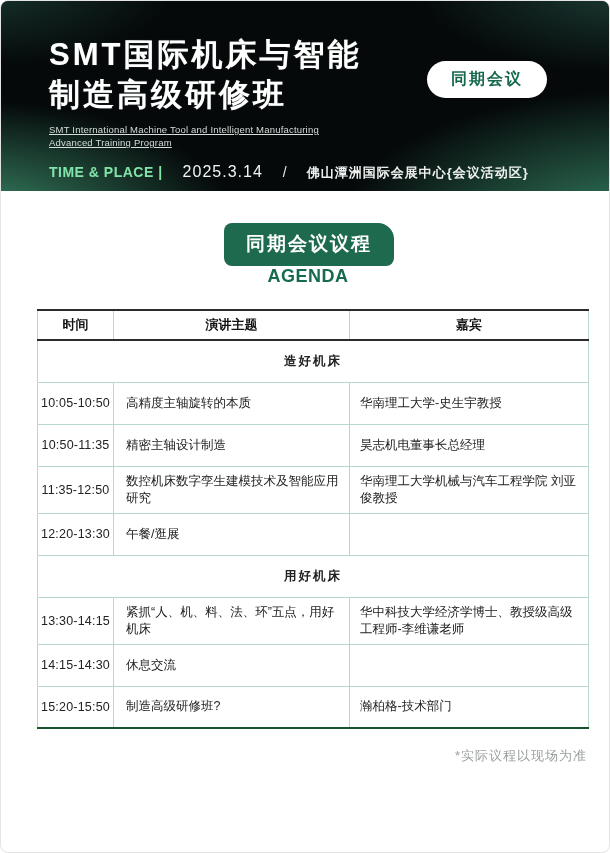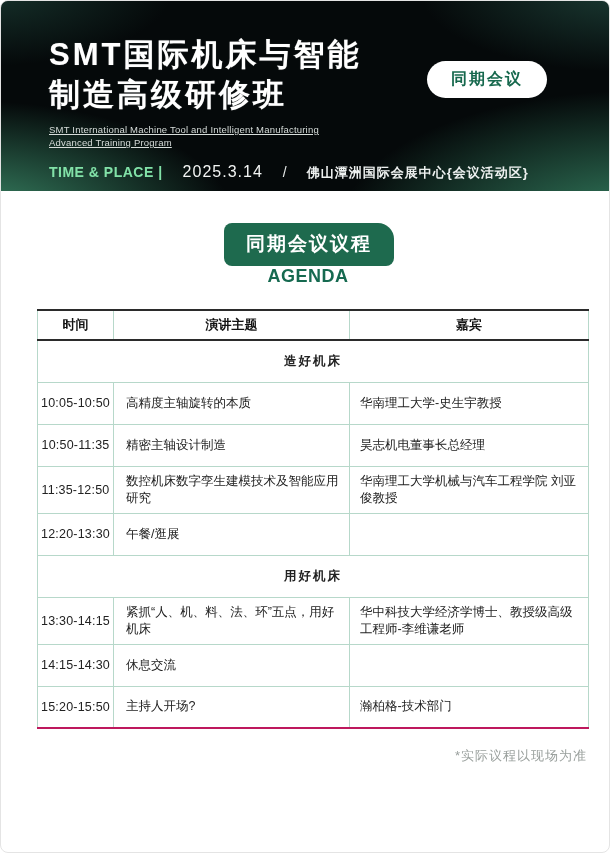--- a/index.html
+++ b/index.html
@@ -114,21 +114,21 @@
     width: 100%;
     border-collapse: collapse;
     table-layout: fixed;
   }
   table.agenda col.c-time  { width: 76px; }
   table.agenda col.c-topic { width: 236px; }
   table.agenda th, table.agenda td {
     border: 1px solid #b7d8ca;
     color: #222222;
   }
-  table.agenda { border-top: 2px solid #2b2b2b; border-bottom: 2px solid #be185d; }
+  table.agenda { border-top: 2px solid #2b2b2b; border-bottom: 2px solid #14532d; }
   table.agenda thead th {
     border-bottom: 2px solid #2b2b2b;
     height: 30px;
     font-size: 13px;
     font-weight: bold;
     text-align: center;
     color: #111;
   }
   table.agenda td { height: 42px; font-size: 12.5px; }
   td.time-cell  { text-align: center; font-size: 11.5px; letter-spacing: 0.2px; }
@@ -223,21 +223,21 @@
             <td class="topic-cell">紧抓“人、机、料、法、环”五点，用好机床</td>
             <td class="guest-cell">华中科技大学经济学博士、教授级高级工程师-李维谦老师</td>
           </tr>
           <tr>
             <td class="time-cell">14:15-14:30</td>
             <td class="topic-cell">休息交流</td>
             <td class="guest-cell"></td>
           </tr>
           <tr>
             <td class="time-cell">15:20-15:50</td>
-            <td class="topic-cell">主持人开场?</td>
+            <td class="topic-cell">制造高级研修班?</td>
             <td class="guest-cell">瀚柏格-技术部门</td>
           </tr>
         </tbody>
     </table>
   </div>
 
   <div class="footer-note">*实际议程以现场为准</div>
 
 </div>
 

